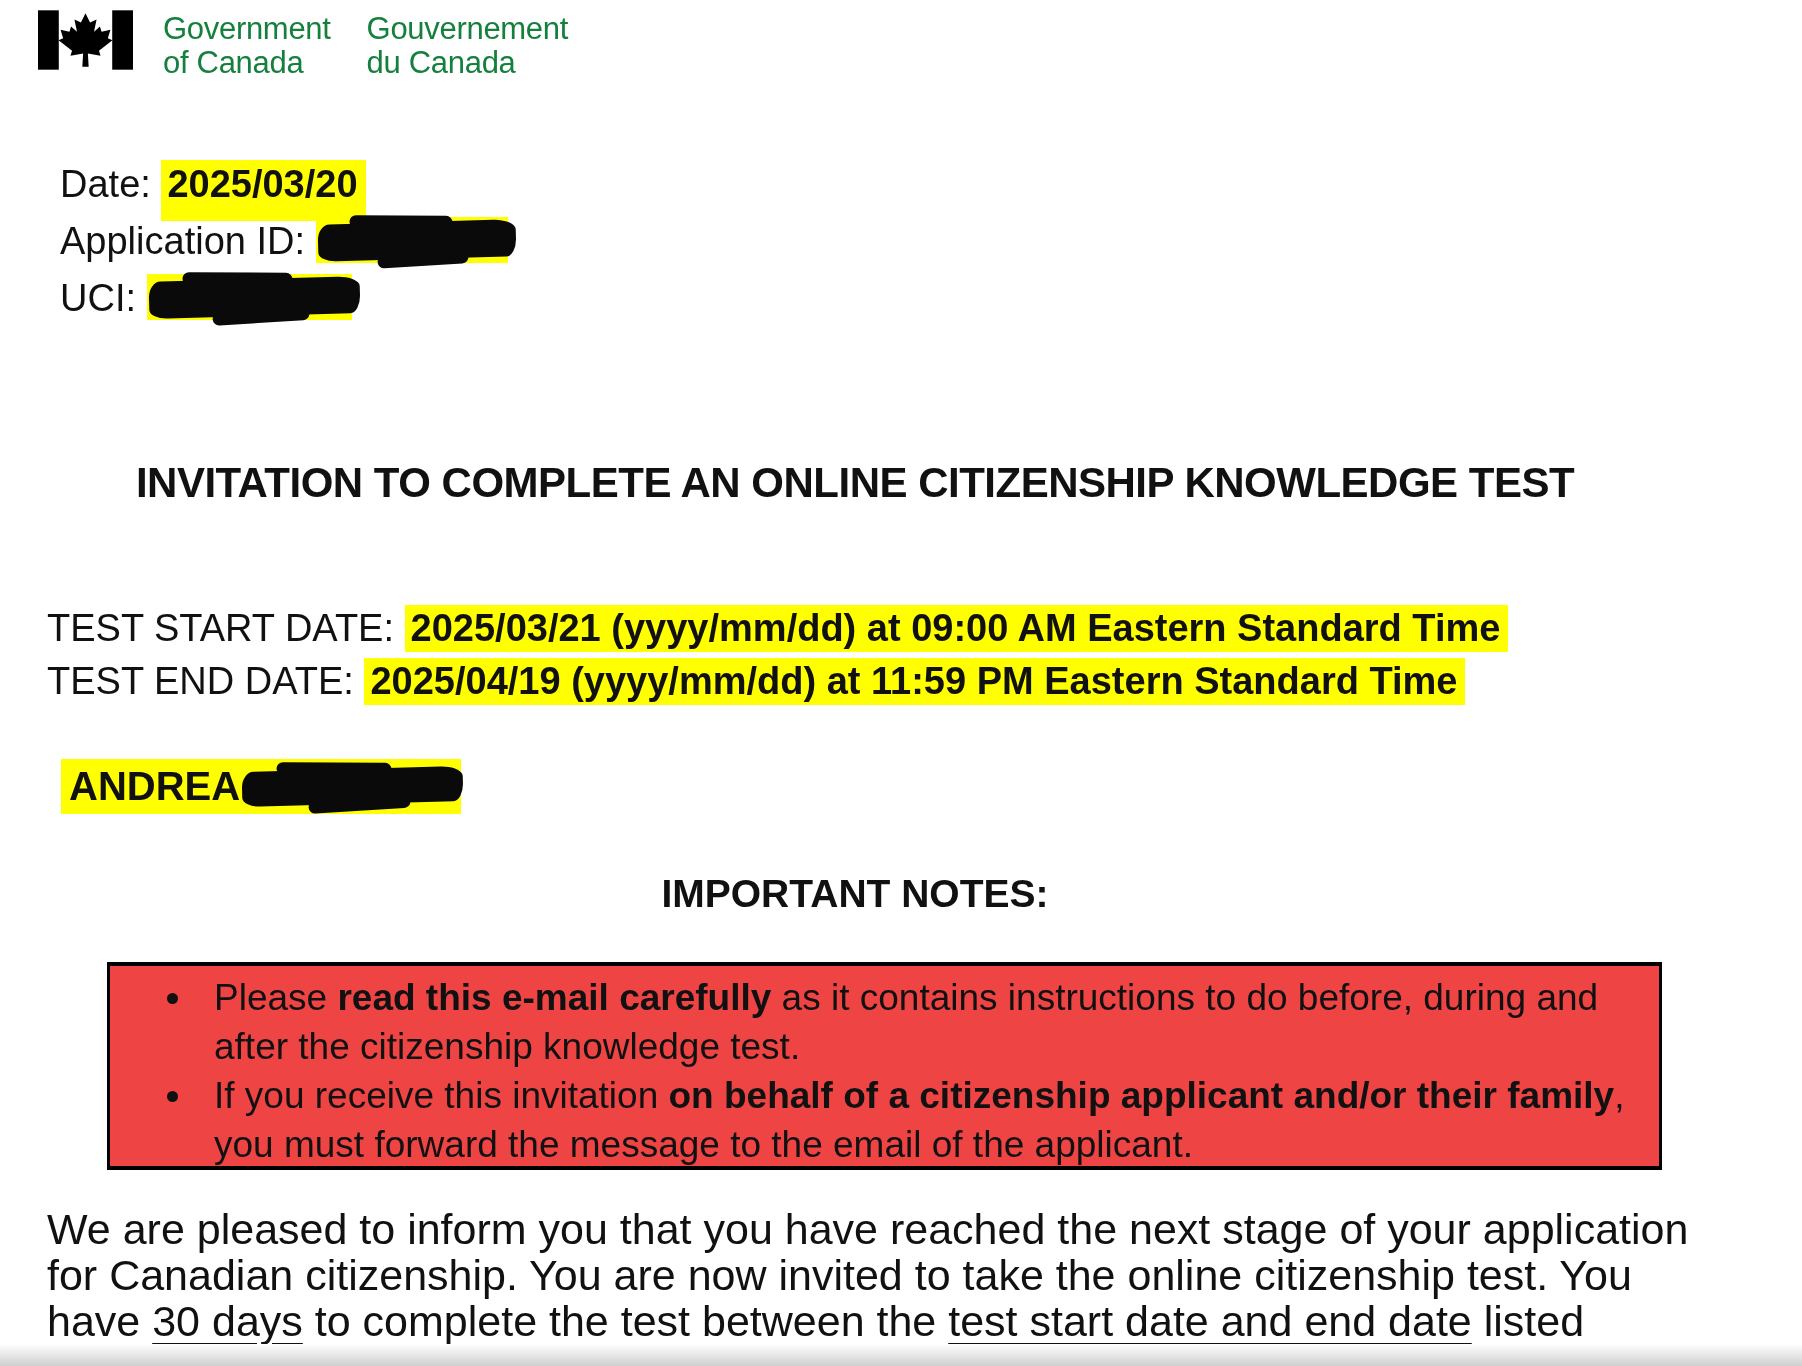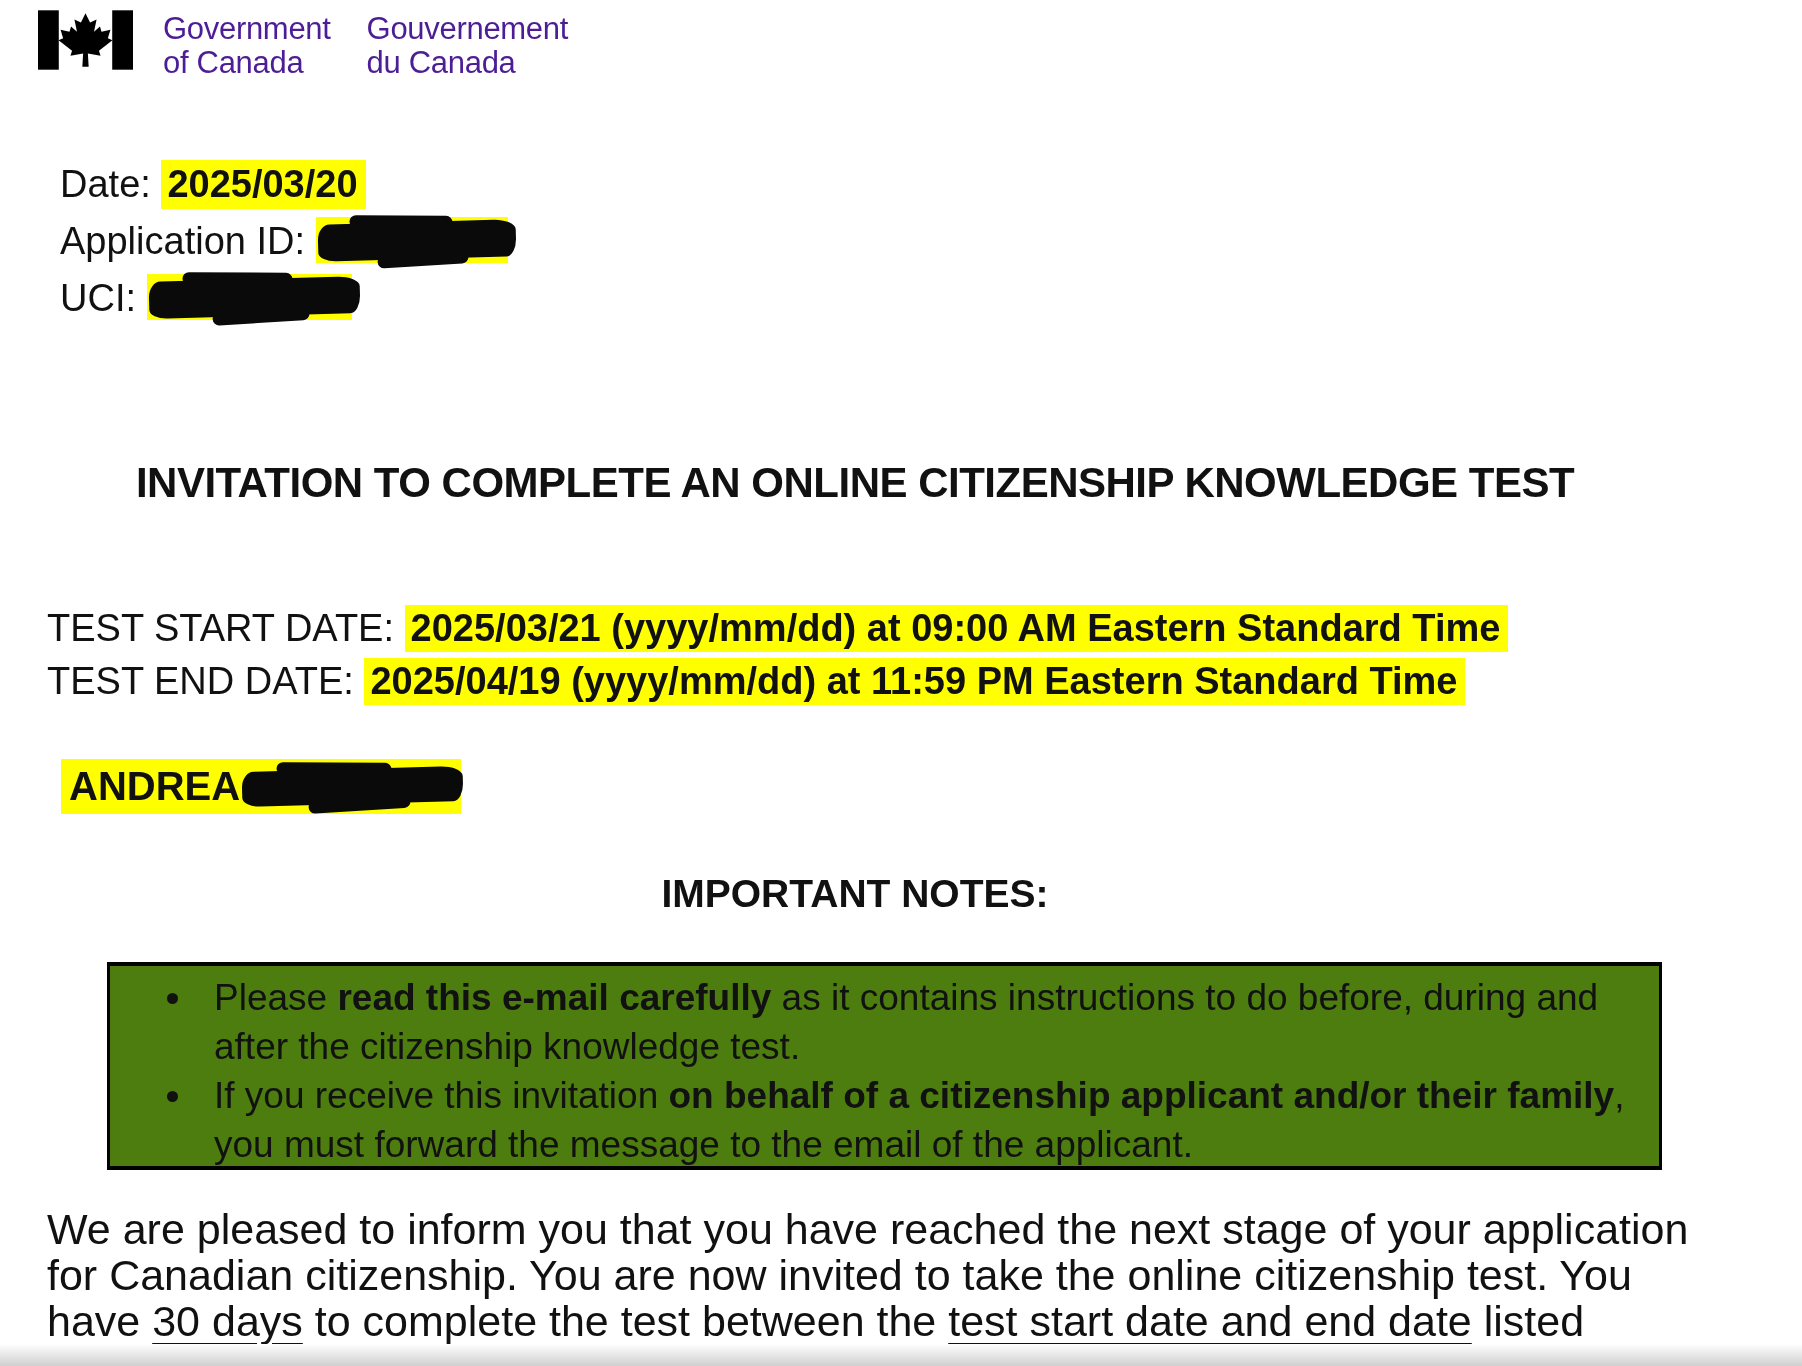--- a/index.html
+++ b/index.html
@@ -6,26 +6,26 @@
   * { margin:0; padding:0; box-sizing:border-box; }
   html,body { background:#ffffff; }
   .page {
     position:relative; width:1802px; height:1366px; background:#ffffff;
     font-family:"Liberation Sans", sans-serif; color:var(--ink); overflow:hidden;
   }
   
   .logo { position:absolute; top:10px; left:38px; display:flex; align-items:flex-start; }
   .flag { width:95px; height:60px; flex:0 0 auto; }
   .wordmark { display:flex; gap:36px; margin-left:30px; margin-top:2px; }
-  .wordmark .col { font-size:31px; line-height:34px; color:#4c1d95; letter-spacing:-0.3px; }
+  .wordmark .col { font-size:31px; line-height:34px; color:#15803d; letter-spacing:-0.3px; }
   
   .meta { position:absolute; left:60px; top:156px; font-size:38px; line-height:57px; }
   .meta .row { white-space:nowrap; }
   .hl { background:var(--hl); }
-  .val { font-weight:700; padding:3px 8px 4px 6px; }
+  .val { font-weight:700; padding:3px 8px 16px 6px; }
   .redact { display:inline-block; position:relative; vertical-align:-9px; background:var(--hl); height:46px; }
   .redact .ink { position:absolute; left:2px; right:-8px; top:5px; bottom:4px; background:#0a0a0a;
     border-radius:12px 22px 10px 18px / 16px 10px 18px 9px; transform:rotate(-1.6deg); }
   .redact .ink::after { content:""; position:absolute; left:16%; top:-7px; width:52%; height:13px;
     background:#0a0a0a; border-radius:8px; transform:rotate(2deg); }
   .redact .ink::before { content:""; position:absolute; left:30%; bottom:-7px; width:46%; height:13px;
     background:#0a0a0a; border-radius:8px; transform:rotate(-2deg); }
   .redact--appid { width:192px; }
   .redact--uci { width:205px; }
   .redact--name { width:215px; height:44px; vertical-align:-8px; }
@@ -36,21 +36,21 @@
   .schedule { position:absolute; left:47px; top:602px; font-size:38px; line-height:53px; }
   .schedule .row { white-space:nowrap; }
   .schedule .val { padding:2px 8px 3px 6px; }
   
   .recipient { position:absolute; left:61px; top:764px; font-size:40px; font-weight:700; }
   .recipient .hl { padding:5px 6px 6px 8px; white-space:nowrap; }
   
   .notes-heading { position:absolute; top:872px; left:50px; width:1610px; text-align:center;
     font-size:39px; font-weight:700; }
   .notes-box { position:absolute; left:107px; top:962px; width:1555px; height:208px;
-    border:3px solid #000; border-top-width:4px; border-bottom-width:4px; background:#4d7c0f; }
+    border:3px solid #000; border-top-width:4px; border-bottom-width:4px; background:#ef4444; }
   .notes-box ul { margin:7px 0 0 0; padding-left:86px; list-style:disc; }
   .notes-box li { font-size:37px; line-height:49px; padding-left:18px; }
   
   .closing { position:absolute; left:47px; top:1206px; width:1648px; font-size:43px; line-height:46px; }
   .closing span[style*="underline"], .closing u { text-underline-offset:7px; text-decoration-thickness:3px; }
   .seg-u { text-underline-offset:7px; }
   
   .bottom-bar { position:absolute; left:0; right:0; bottom:0; height:22px;
     background:linear-gradient(180deg,#ffffff 0%,#e9e9e9 45%,#cfcfcf 100%); }
 </style>

